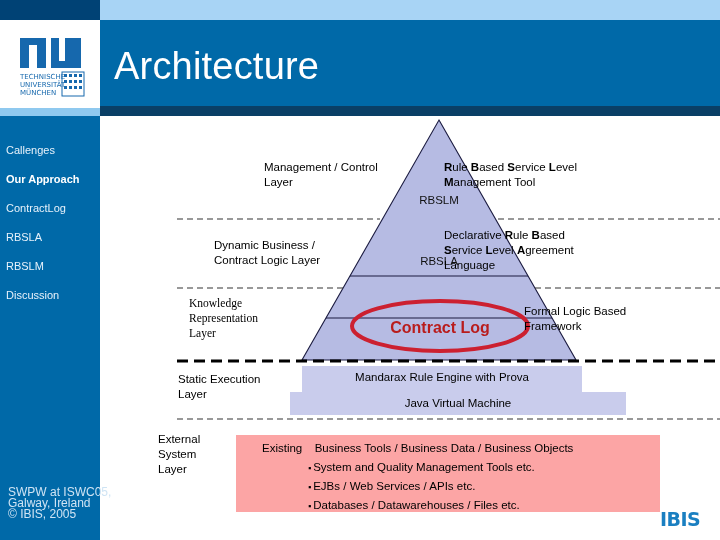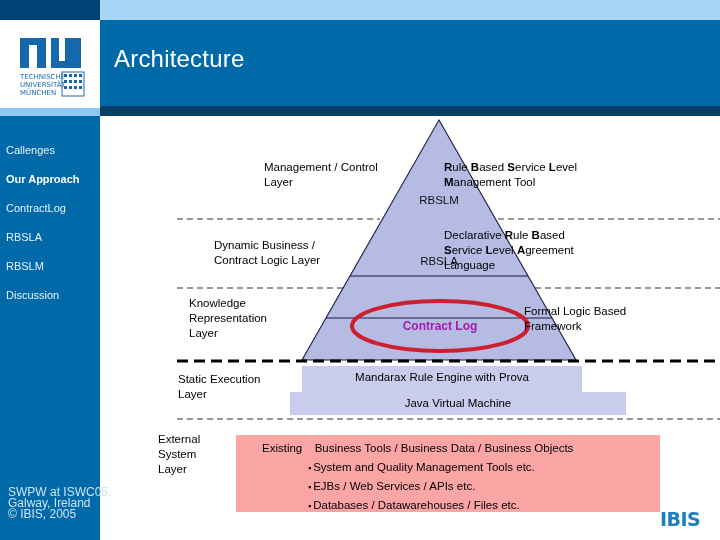--- a/index.html
+++ b/index.html
@@ -35,21 +35,21 @@
   .hdr-logo-box {
     position: absolute; left: 0; top: 20px; width: 100px; height: 95px;
     background: #ffffff;
   }
   .hdr-logo-underline {
     position: absolute; left: 0; top: 108px; width: 100px; height: 8px;
     background: #8fc9ef;
   }
   .title {
     position: absolute; left: 114px; top: 45px;
-    font-size: 24px; color: #ffffff; letter-spacing: 0.2px;
+    font-size: 38px; color: #ffffff; letter-spacing: 0.2px;
     white-space: nowrap;
   }
   .tum-logo { position: absolute; left: 18px; top: 36px; width: 68px; height: 62px; }
 
   
   .sidebar {
     position: absolute; left: 0; top: 116px; width: 100px; height: 424px;
     background: #0069a8;
   }
   .nav-item {
@@ -76,21 +76,21 @@
   }
   .lbl-left  { text-align: left; }
   .lbl-right { }
   .lbl b { font-weight: bold; }
 
   .pyr-txt {
     position: absolute; font-size: 11.5px; color: #111111; text-align: center;
     width: 120px;
   }
   .contract-log-txt {
-    position: absolute; font-size: 12px; font-weight: bold; color: #a21caf;
+    position: absolute; font-size: 16px; font-weight: bold; color: #b91c1c;
     text-align: center; width: 160px;
   }
   .box {
     position: absolute; background: #c9ccec; font-size: 11.5px;
     color: #000000; text-align: center;
   }
   .box-ext {
     position: absolute; background: #fca5a5; font-size: 11.5px;
     color: #000000; text-align: left;
   }
@@ -182,21 +182,21 @@
     <div class="lbl lbl-left" style="left: 120px; top: 44px; width: 165px; white-space: pre-line;" style2="">Management / Control
 Layer</div>
     <div class="pyr-txt" style="left:235px; top:78px">RBSLM</div>
     <div class="lbl lbl-right" style="left: 300px; top: 44px; width: 300px; white-space: pre-line;"><b>R</b>ule <b>B</b>ased <b>S</b>ervice <b>L</b>evel<br><b>M</b>anagement Tool</div>
 
     <div class="lbl lbl-left" style="left: 70px; top: 122px; width: 200px; white-space: pre-line;">Dynamic Business /
 Contract Logic Layer</div>
     <div class="pyr-txt" style="left:235px; top:139px">RBSLA</div>
     <div class="lbl lbl-right" style="left: 300px; top: 112px; width: 300px; white-space: pre-line;">Declarative <b>R</b>ule <b>B</b>ased<br><b>S</b>ervice <b>L</b>evel <b>A</b>greement<br>Language</div>
 
-    <div class="lbl lbl-left" style="left: 45px; top: 180px; width: 130px; white-space: pre-line;">Knowledge
+    <div class="lbl lbl-left" style="left: 45px; top: 180px; width: 130px; white-space: pre-line; font-family: Liberation Serif, serif;">Knowledge
 Representation
 Layer</div>
     <div class="contract-log-txt" style="left:216px; top:203px">Contract Log</div>
     <div class="lbl lbl-right" style="left: 380px; top: 188px; width: 220px; white-space: pre-line;">Formal Logic Based<br>Framework</div>
 
     <div class="lbl lbl-left" style="left: 34px; top: 256px; width: 130px; white-space: pre-line;">Static Execution
 Layer</div>
     <div class="box" style="left:158px; top:250px; width:280px; height:33px; line-height:23px;">Mandarax Rule Engine with Prova</div>
     <div class="box" style="left:146px; top:276px; width:336px; height:23px; line-height:23px;text-align:center;">Java Virtual Machine</div>
 

